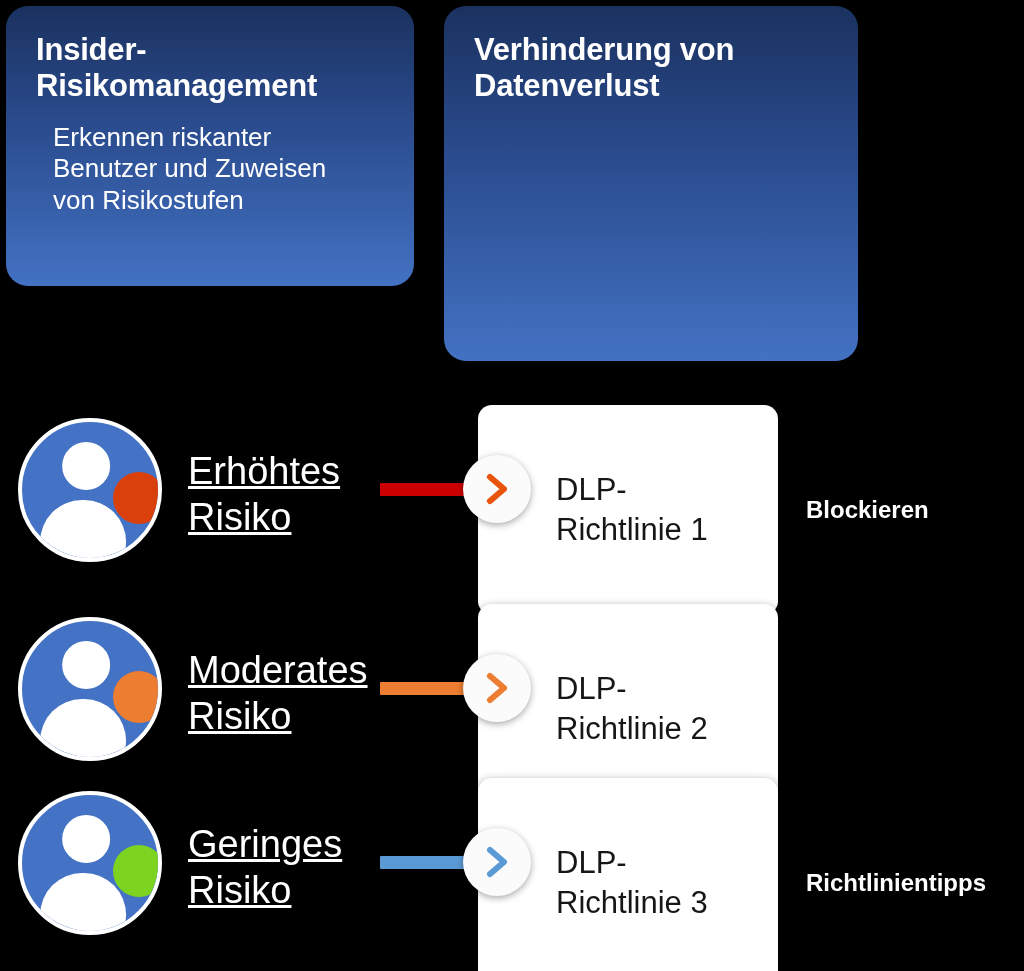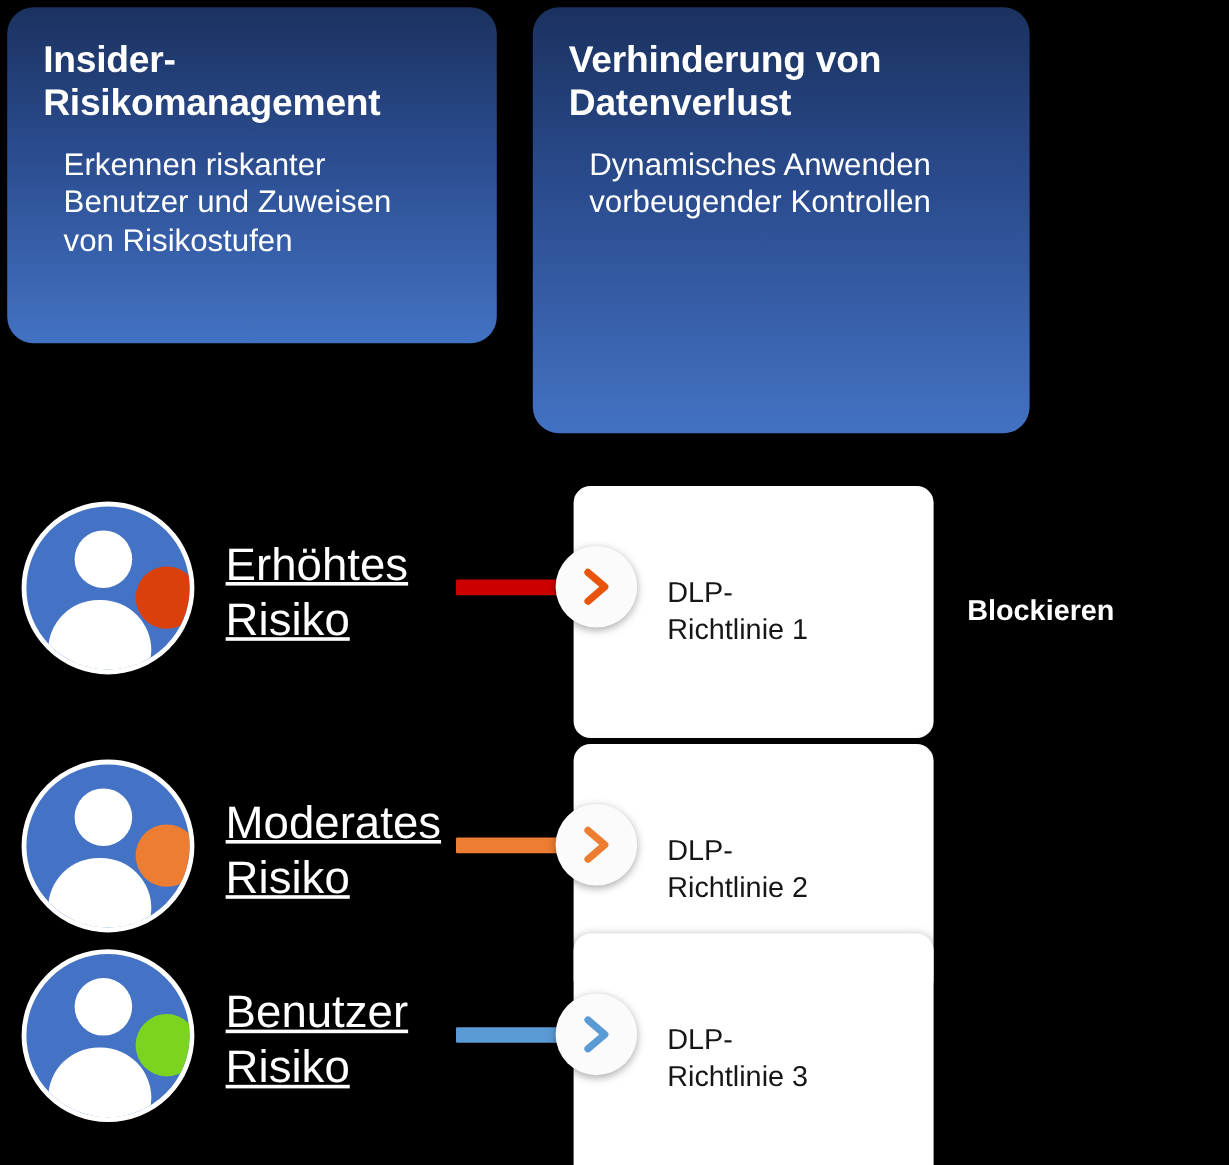--- a/index.html
+++ b/index.html
@@ -48,21 +48,21 @@
   }
 
   
   .flow-row {
     position: absolute;
     left: 0;
     width: 1024px;
     height: 210px;
   }
   #row-high     { top: 405px; }
-  #row-moderate { top: 620px; }
+  #row-moderate { top: 604px; }
   #row-low      { top: 778px; }
 
   
   .avatar {
     position: absolute;
     left: 18px;
     top: 13px;
     width: 144px;
     height: 144px;
     border-radius: 50%;
@@ -153,21 +153,21 @@
     border-radius: 14px;
     box-shadow: 0 3px 10px rgba(0,0,0,0.45);
     z-index: 2;
   }
   .policy-card-text {
     position: absolute;
     left: 78px;
     top: 50%;
     transform: translateY(-50%);
     color: #161616;
-    font-size: 24px;
+    font-size: 31px;
     line-height: 1.28;
     white-space: pre-line;
   }
 
   
   .action-label {
     position: absolute;
     left: 806px;
     top: 50%;
     transform: translateY(-50%);
@@ -184,22 +184,20 @@
   <div class="feature-title">Insider-
 Risikomanagement</div>
   <div class="feature-desc">Erkennen riskanter
 Benutzer und Zuweisen
 von Risikostufen</div>
 </div>
 
 <div class="feature-card" id="card-dlp">
   <div class="feature-title">Verhinderung von
 Datenverlust</div>
-  <div class="feature-desc">Dynamisches Anwenden
-vorbeugender Kontrollen</div>
 </div>
 
 <div class="flow-row" id="row-high">
 
   <div class="avatar" style="background: rgb(68, 114, 196);">
     <div class="avatar-head"></div>
     <div class="avatar-body"></div>
     <div class="avatar-badge" style="background: rgb(217, 64, 12);"></div>
   </div>
 
@@ -249,29 +247,30 @@
 </div>
 
 <div class="flow-row" id="row-low">
 
   <div class="avatar" style="background: rgb(68, 114, 196);">
     <div class="avatar-head"></div>
     <div class="avatar-body"></div>
     <div class="avatar-badge" style="background: rgb(124, 212, 32);"></div>
   </div>
 
-  <div class="risk-label">Benutzer
+  <div class="risk-label">Geringes
 Risiko</div>
 
   <div class="connector-line" style="background: rgb(91, 155, 213);"></div>
 
   <div class="policy-card">
     <div class="policy-card-text">DLP-
 Richtlinie 3</div>
   </div>
 
   <div class="chevron-badge">
     <svg width="30" height="34" viewBox="0 0 30 34" aria-hidden="true">
       <polyline points="8,5 22,17 8,29" fill="none" stroke-width="6" stroke-linecap="round" stroke-linejoin="round" stroke="#5b9bd5"></polyline>
     </svg>
   </div>
 
+  <div class="action-label">Richtlinientipps</div>
 </div>
 
 </body></html>

